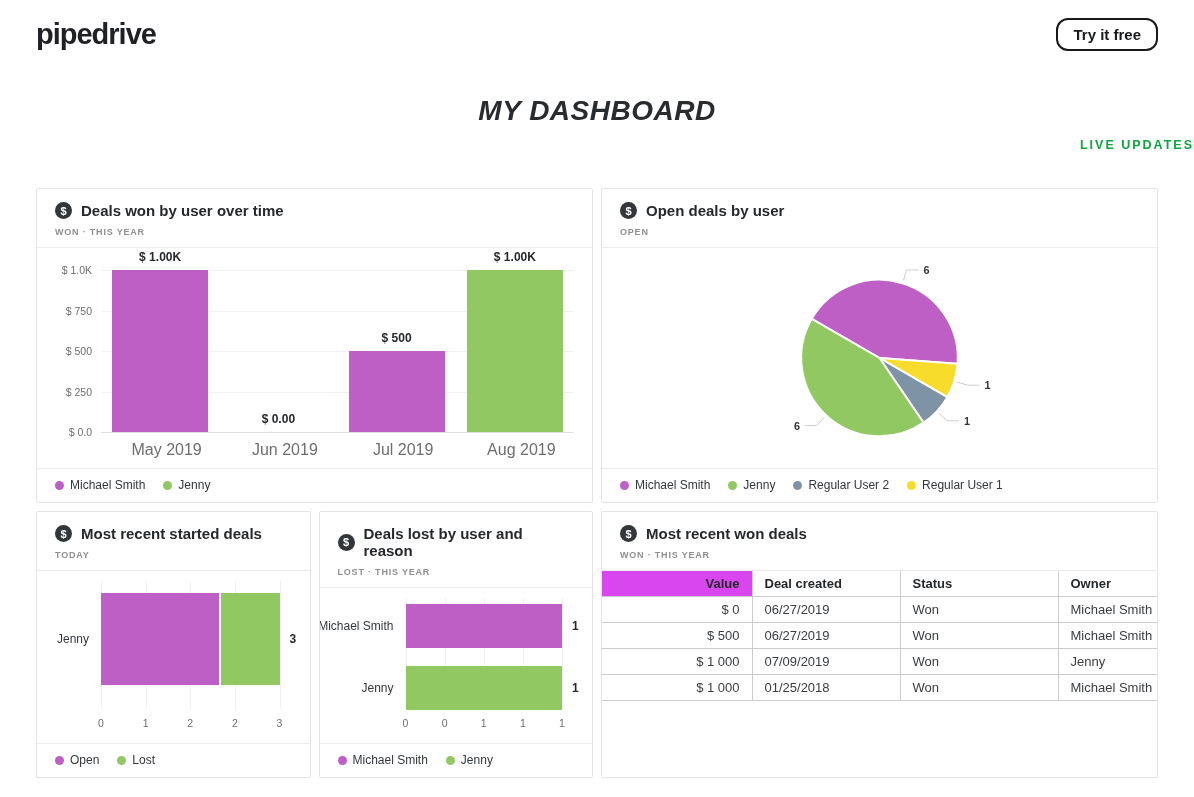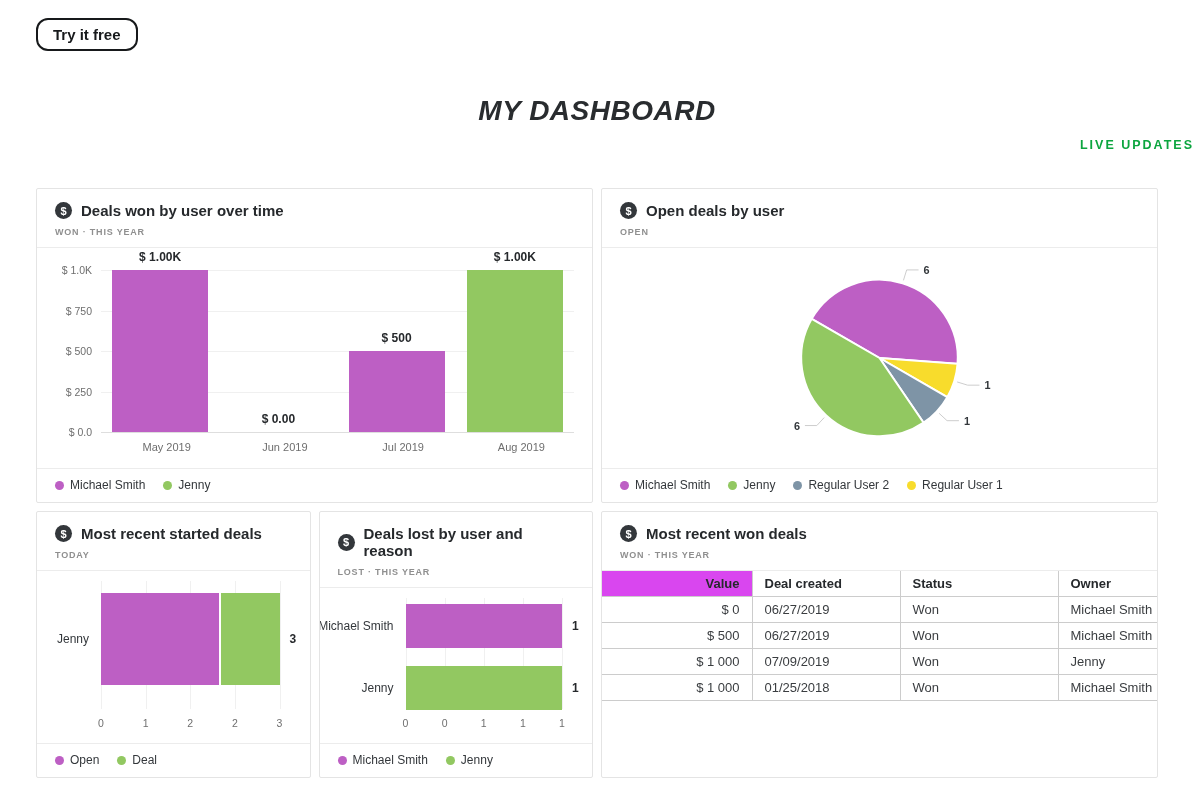--- a/index.html
+++ b/index.html
@@ -43,21 +43,21 @@
   }
   .legend-item { display:flex; align-items:center; gap:6px; }
   .legend-dot { width:9px; height:9px; border-radius:50%; flex:0 0 auto; }
   
   .vplot { position:absolute; left:64px; right:18px; top:14px; bottom:36px; }
   .hgrid { position:absolute; left:0; right:0; height:1px; background:#f0f0f0; }
   .hgrid.base { background:#dedede; }
   .ytick { position:absolute; right:calc(100% + 9px); transform:translateY(-50%); font-size:10.5px; color:#6e6e6e; white-space:nowrap; }
   .vbar { position:absolute; bottom:0; width:96px; transform:translateX(-50%); }
   .vlabel { position:absolute; transform:translateX(-50%); font-size:12px; font-weight:bold; color:#26292c; white-space:nowrap; }
-  .xcat { position:absolute; top:calc(100% + 9px); transform:translateX(-50%); font-size:11px; color:#6e6e6e; white-space:nowrap;padding-left:13px; }
+  .xcat { position:absolute; top:calc(100% + 9px); transform:translateX(-50%); font-size:16px; color:#6e6e6e; white-space:nowrap;padding-left:13px; }
   
   .hplot { position:absolute; top:10px; bottom:34px; }
   .hplot.started { left:64px; right:30px; }
   .hplot.lost { left:86px; right:30px; }
   .vgrid { position:absolute; top:0; bottom:0; width:1px; background:#f0f0f0; }
   .hxtick { position:absolute; top:calc(100% + 8px); transform:translateX(-50%); font-size:10.5px; color:#6e6e6e; }
   .hbar-row { position:absolute; left:0; display:flex; gap:2px; }
   .hseg { height:100%; }
   .hrow-label { position:absolute; right:calc(100% + 12px); transform:translateY(-50%); font-size:12px; color:#33373b; white-space:nowrap; }
   .hrow-total { position:absolute; left:calc(100% + 10px); top:50%; transform:translateY(-50%); font-size:12px; font-weight:bold; color:#26292c; }
@@ -71,20 +71,21 @@
   }
   .deal-table th { font-weight:bold; color:#26292c; }
   .deal-table th:last-child, .deal-table td:last-child { border-right:none; }
   .deal-table .value { text-align:right; }
   .deal-table th.value { background:#d946ef; }
 </style>
 </head>
 <body>
 
 <header class="topbar">
+  <div class="logo">pipedrive</div>
   <button class="cta">Try it free</button>
 </header>
 
 <h1 class="page-title">MY DASHBOARD</h1>
 <div class="page-subtitle" id="live-updates" style="color: rgb(12, 165, 63);">LIVE UPDATES</div>
 
 <main class="grid">
 
   <section class="card span2">
     <header class="card-head">
@@ -203,21 +204,21 @@
           <div class="hrow-label" style="top: 58px;">Jenny</div>
         </div>
       </div>
     <footer class="card-legend" id="legend-recent-started">
         <span class="legend-item">
           <i class="legend-dot" style="background: rgb(189, 95, 196);"></i>
           <span>Open</span>
         </span>
         <span class="legend-item">
           <i class="legend-dot" style="background: rgb(146, 200, 97);"></i>
-          <span>Deal</span>
+          <span>Lost</span>
         </span>
       </footer>
   </section>
 
   <section class="card">
     <header class="card-head">
       <div class="card-title-row">
         <span class="dollar-icon">$</span>
         <span class="card-title">Deals lost by user and reason</span>
       </div>

